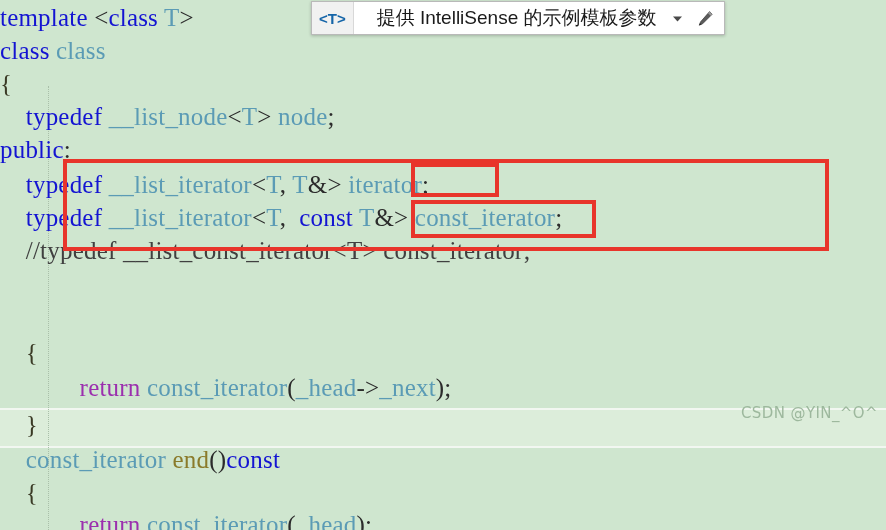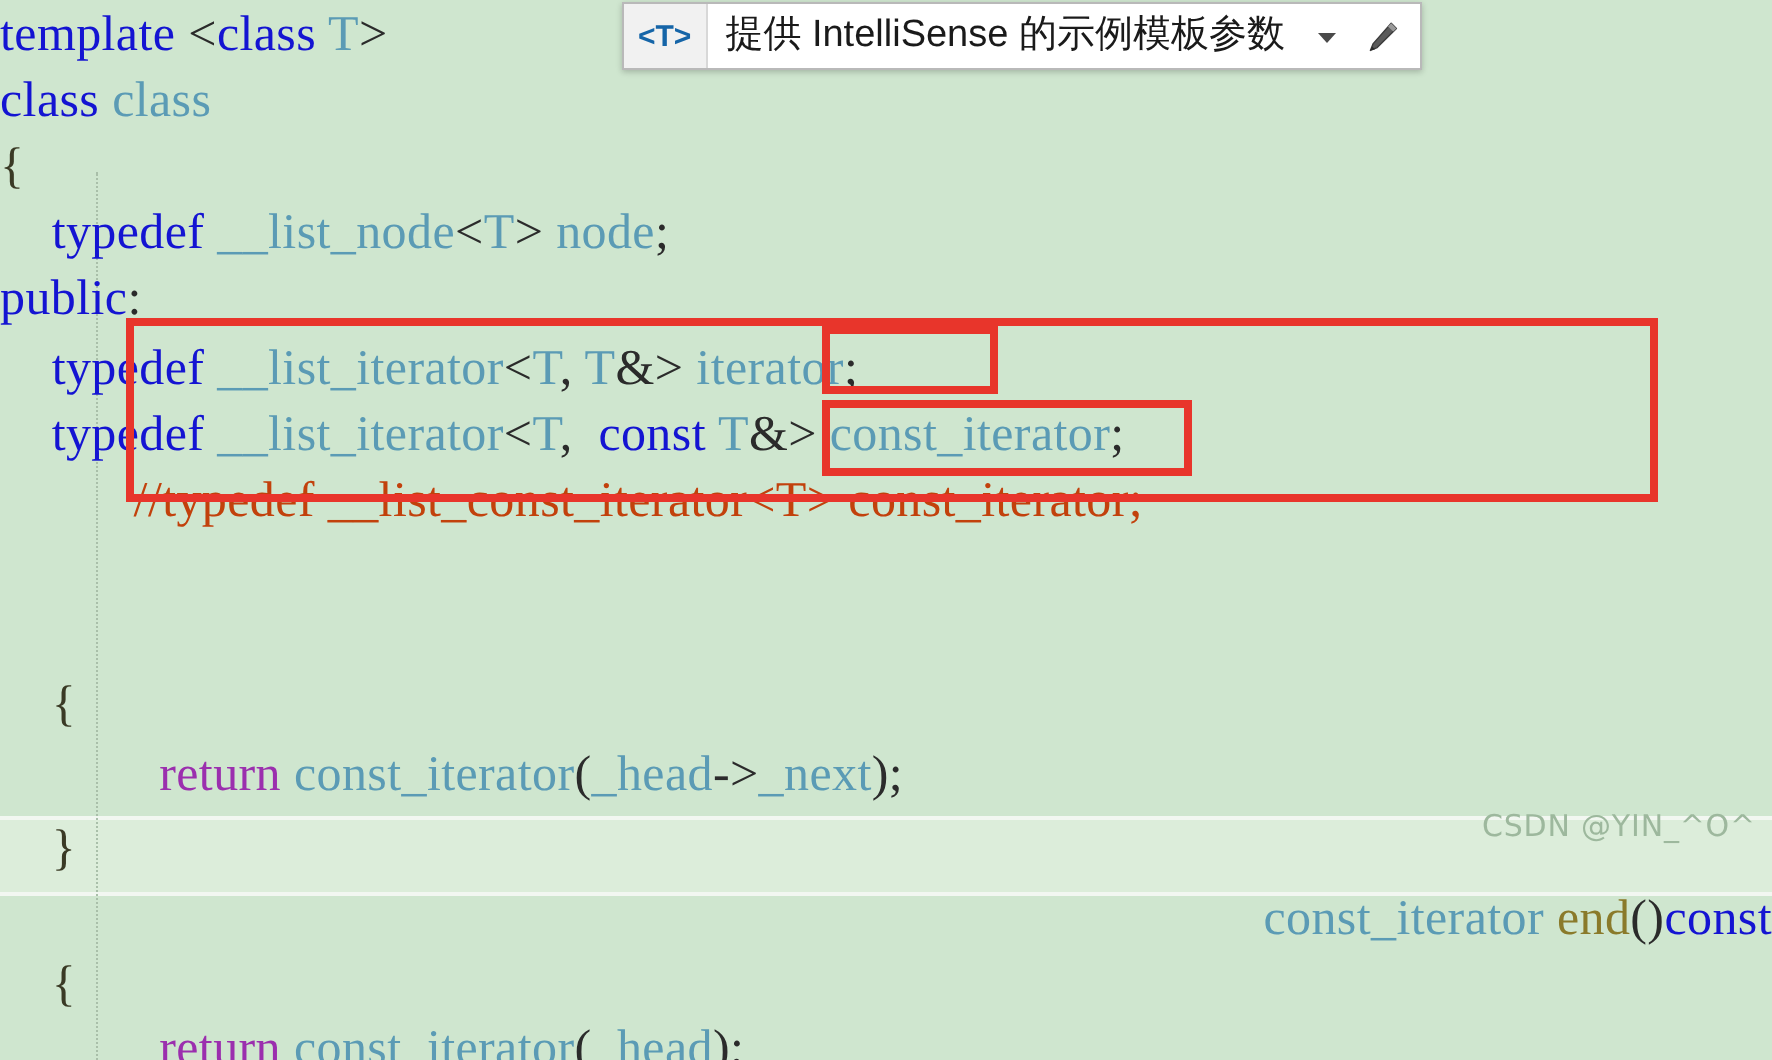--- a/index.html
+++ b/index.html
@@ -60,21 +60,21 @@
     font-size: 25px;
     letter-spacing: 0.2px;
   }
 
   
   .kw      { color: #1414d2; }          
   .type    { color: #5b9bb5; }          
   .plain   { color: #2b2b2b; }          
   .fn      { color: #8a7a2a; }          
   .ctl     { color: #9b2fae; margin-left: 28px; }          
-  .cmt     { color: #c2410c; padding-left: 41px; }          
+  .cmt     { color: #404040; }          
   .brace   { color: #3a3a25; }
 
   
   .annot-box {
     position: absolute;
     border: 4px solid #e8352b;
     box-sizing: border-box;
     z-index: 6;
     pointer-events: none;
   }
@@ -101,21 +101,21 @@
     padding: 0 7px;
     height: 100%;
     display: flex;
     align-items: center;
     border-right: 1px solid #d8d8d8;
     font-family: "Liberation Sans", "DejaVu Sans", sans-serif;
   }
   #tooltip .tt-text {
     color: #1a1a1a;
     font-size: 19px;
-    padding: 0 8px 0 9px;
+    padding: 0 8px 0 23px;
     white-space: nowrap;
     line-height: 30px;
   }
   #tooltip .tt-btn {
     width: 26px;
     height: 30px;
     display: flex;
     align-items: center;
     justify-content: center;
   }
@@ -148,21 +148,21 @@
       <div class="line" style="top: 67px;"><span class="brace">{</span></div>
       <div class="line" style="top: 100px;"><span class="plain">    </span><span class="kw">typedef</span><span class="plain"> </span><span class="type">__list_node</span><span class="plain">&lt;</span><span class="type">T</span><span class="plain">&gt;</span><span class="plain"> </span><span class="type">node</span><span class="plain">;</span></div>
       <div class="line" style="top: 133px;"><span class="kw">public</span><span class="plain">:</span></div>
       <div class="line" style="top: 168px;"><span class="plain">    </span><span class="kw">typedef</span><span class="plain"> </span><span class="type">__list_iterator</span><span class="plain">&lt;</span><span class="type">T</span><span class="plain">, </span><span class="type">T</span><span class="plain">&amp;&gt;</span><span class="plain"> </span><span class="type">iterator</span><span class="plain">;</span></div>
       <div class="line" style="top: 201px;"><span class="plain">    </span><span class="kw">typedef</span><span class="plain"> </span><span class="type">__list_iterator</span><span class="plain">&lt;</span><span class="type">T</span><span class="plain">,  </span><span class="kw">const</span><span class="plain"> </span><span class="type">T</span><span class="plain">&amp;&gt;</span><span class="plain"> </span><span class="type">const_iterator</span><span class="plain">;</span></div>
       <div class="line" style="top: 234px;"><span class="cmt">    //typedef __list_const_iterator&lt;T&gt; const_iterator;</span></div>
       <div class="line" style="top: 267px;"><span class="plain"></span></div>
       <div class="line" style="top: 336px;"><span class="plain">    </span><span class="brace">{</span></div>
       <div class="line" style="top: 371px;"><span class="plain">        </span><span class="ctl">return</span><span class="plain"> </span><span class="type">const_iterator</span><span class="plain">(</span><span class="type">_head</span><span class="plain">-&gt;</span><span class="type">_next</span><span class="plain">);</span></div>
       <div class="line" style="top: 408px;"><span class="plain">    </span><span class="brace">}</span></div>
-      <div class="line" style="top: 443px; text-align: right;"><span class="plain">    </span><span class="type">const_iterator</span><span class="plain"> </span><span class="fn">end</span><span class="plain">()</span><span class="kw">const</span></div>
+      <div class="line" style="top: 443px;"><span class="plain">    </span><span class="type">const_iterator</span><span class="plain"> </span><span class="fn">end</span><span class="plain">()</span><span class="kw">const</span></div>
       <div class="line" style="top: 476px;"><span class="plain">    </span><span class="brace">{</span></div>
       <div class="line" style="top: 508px;"><span class="plain">        </span><span class="ctl">return</span><span class="plain"> </span><span class="type">const_iterator</span><span class="plain">(</span><span class="type">_head</span><span class="plain">);</span></div>
     </div>
 
   <div id="annot-layer">
       <div class="annot-box" style="left: 63px; top: 159px; width: 766px; height: 92px; border-color: rgb(232, 53, 43);"></div>
       <div class="annot-box" style="left: 411px; top: 163px; width: 88px; height: 34px; border-color: rgb(232, 53, 43);"></div>
       <div class="annot-box" style="left: 411px; top: 200px; width: 185px; height: 38px; border-color: rgb(232, 53, 43);"></div>
     </div>
 

